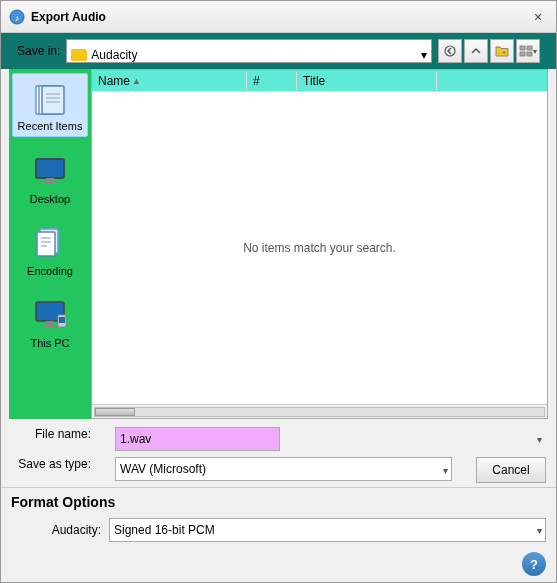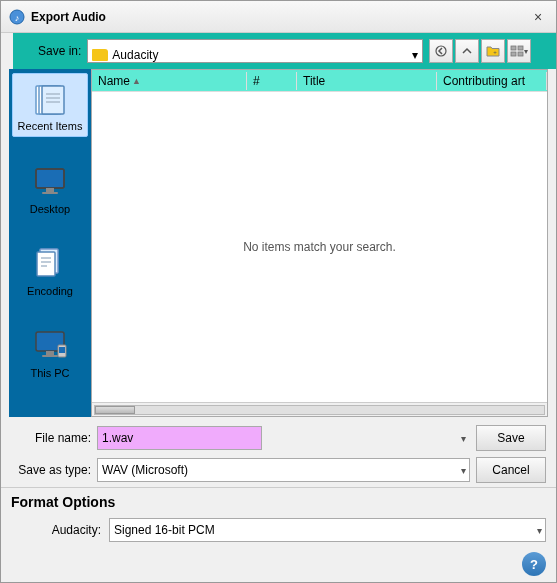--- a/index.html
+++ b/index.html
@@ -46,24 +46,23 @@
       display: flex;
       align-items: center;
       justify-content: center;
       font-size: 14px;
       color: #444;
     }
 
     .toolbar {
       display: flex;
       align-items: center;
-      padding: 6px 25px;
+      padding: 6px 16px;
       gap: 6px;
-      background: #14b8a6;
-      margin-left: 12px;
+      background: #0f766e;
     }
 
     .toolbar label {
       font-size: 12px;
       color: #000;
       white-space: nowrap;
     }
 
     .save-in-dropdown {
       flex: 1;
@@ -117,22 +116,22 @@
       padding: 0 8px;
       gap: 0;
     }
 
     .sidebar {
       width: 82px;
       display: flex;
       flex-direction: column;
       align-items: center;
       padding: 4px 0;
-      gap: 20px;
-      background: #0369a1;
+      gap: 10px;
+      background: #22c55e;
     }
 
     .sidebar-item {
       width: 76px;
       display: flex;
       flex-direction: column;
       align-items: center;
       padding: 4px 2px;
       cursor: pointer;
       border-radius: 2px;
@@ -223,22 +222,21 @@
 
     .bottom-area {
       padding: 8px 10px 4px 10px;
       display: flex;
       flex-direction: column;
       gap: 6px;
     }
 
     .form-row {
       display: flex;
-      align-items: center;
-      gap: 6px;
+      gap: 24px;
     }
 
     .form-label {
       font-size: 12px;
       color: #000;
       min-width: 80px;
       text-align: right;
     }
 
     .form-input {
@@ -478,44 +476,38 @@
         <div class="file-col-header col-name">
           <span>Name</span>
           <span class="sort-arrow">▲</span>
         </div>
         <div class="file-col-header col-num">
           <span>#</span>
         </div>
         <div class="file-col-header col-title">
           <span>Title</span>
         </div>
-        <div class="file-col-header col-contrib">
-          <span>Contributing art</span>
-        </div>
       </div>
       <div class="file-list-body">
         <span>No items match your search.</span>
       </div>
       <div class="file-list-scrollbar">
         <div class="scrollbar-track">
           <div class="scrollbar-thumb"></div>
         </div>
       </div>
     </div>
   </div>
 
   <div class="bottom-area">
     <div class="form-row">
       <label class="form-label">File name:</label>
       <div class="select-wrapper">
         <input type="text" class="form-input" value="1.wav" style="">
         <span class="select-arrow">▾</span>
-      </div>
-      <div class="action-btns">
-        <button class="action-btn">Save</button>
       </div>
     </div>
     <div class="form-row">
       <label class="form-label">Save as type:</label>
       <div class="select-wrapper">
         <select class="form-select">
           <option>WAV (Microsoft)</option>
         </select>
         <span class="select-arrow">▾</span>
       </div>

